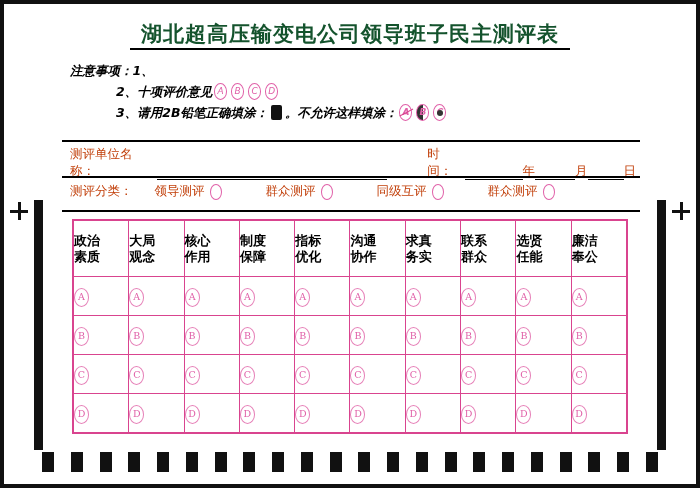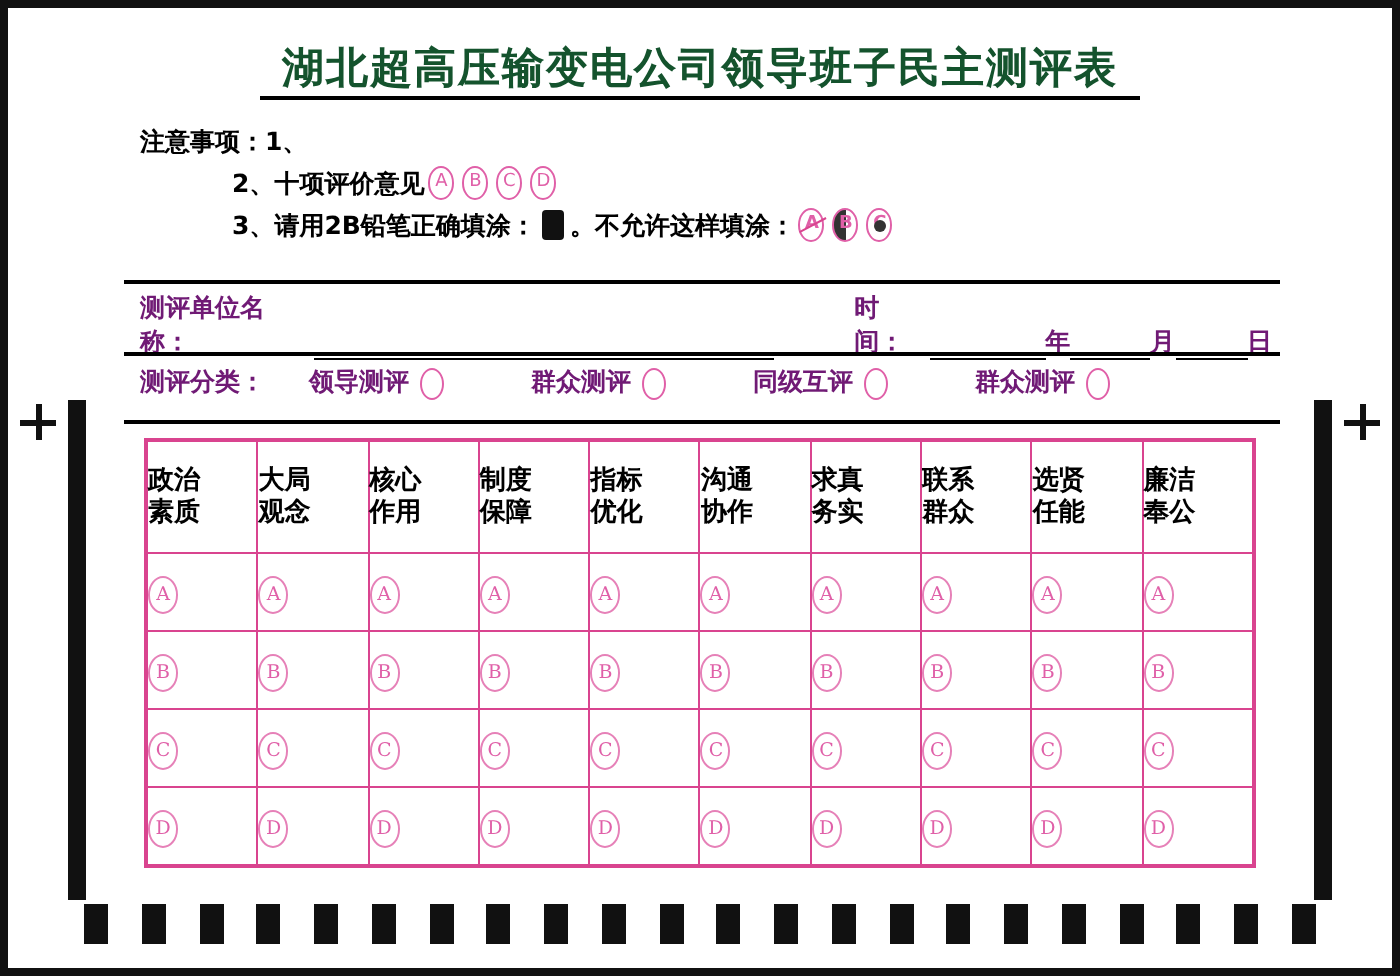--- a/index.html
+++ b/index.html
@@ -88,21 +88,21 @@
     position: absolute;
     top: 60px;
     left: 70px;
     width: 570px;
     font-size: 12.5px;
     line-height: 21px;
     color: #000;
     font-weight: bold;
     font-family: "DejaVu Sans", "Liberation Sans", sans-serif;
   }
-  .note-line { white-space: nowrap; display: flex; align-items: center; }
+  .note-line { white-space: nowrap; display: flex; align-items: center; font-style: italic; }
   .note-line.indent { padding-left: 46px; }
   .bubble-inline {
     display: inline-flex;
     align-items: center;
     justify-content: center;
     width: 13px; height: 17px;
     border: 1.2px solid #e060a8;
     border-radius: 7px/9px;
     color: #e060a8;
     font-size: 9px;
@@ -145,22 +145,22 @@
     position:absolute; left:3px; top:5px;
     width:6px; height:6px; background:#333; border-radius:50%;
   }
 
   
   .info-row {
     position: absolute;
     left: 70px;
     width: 566px;
     font-size: 12.5px;
-    font-weight: bold;
-    color: #701a75;
+    font-weight: normal;
+    color: #c2410c;
     display: flex;
     align-items: flex-end;
   }
   .info-row-1 { top: 146px; }
   .info-row-2 { top: 183px; }
   .ul { border-bottom: 1.5px solid #000; display:inline-block; height: 14px; }
   .sep-rule {
     position:absolute;
     left: 62px; width: 578px; height: 1.5px; background: #000;
   }

